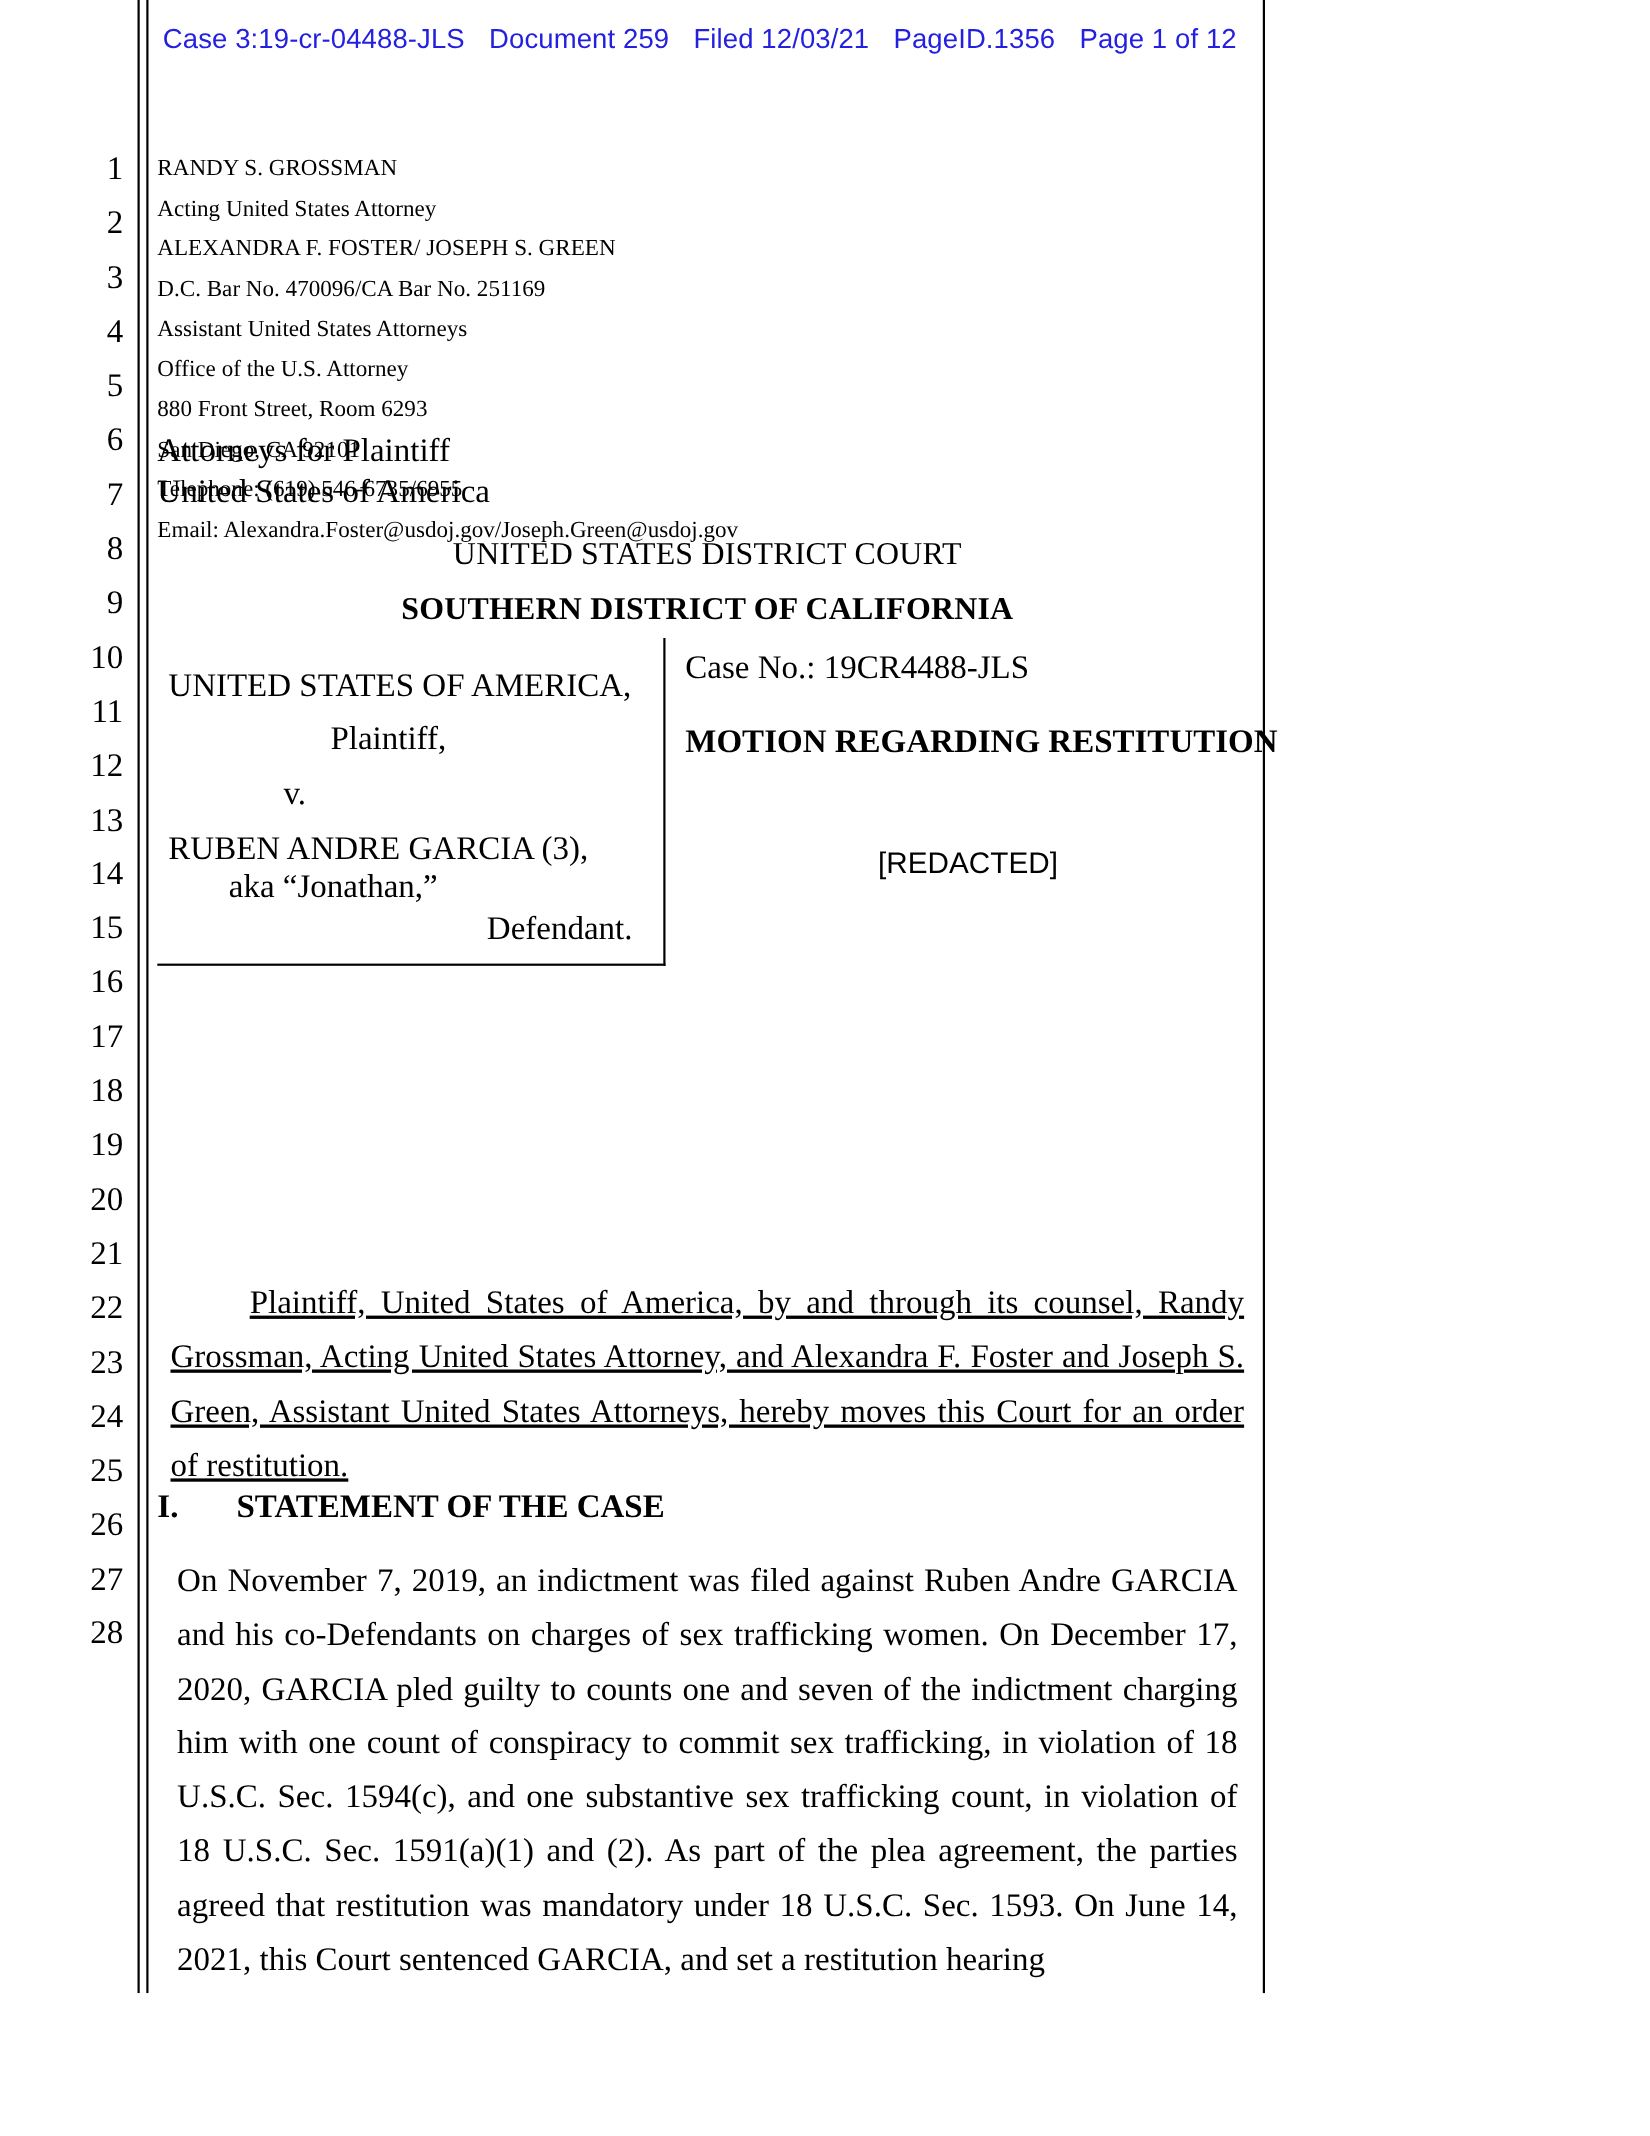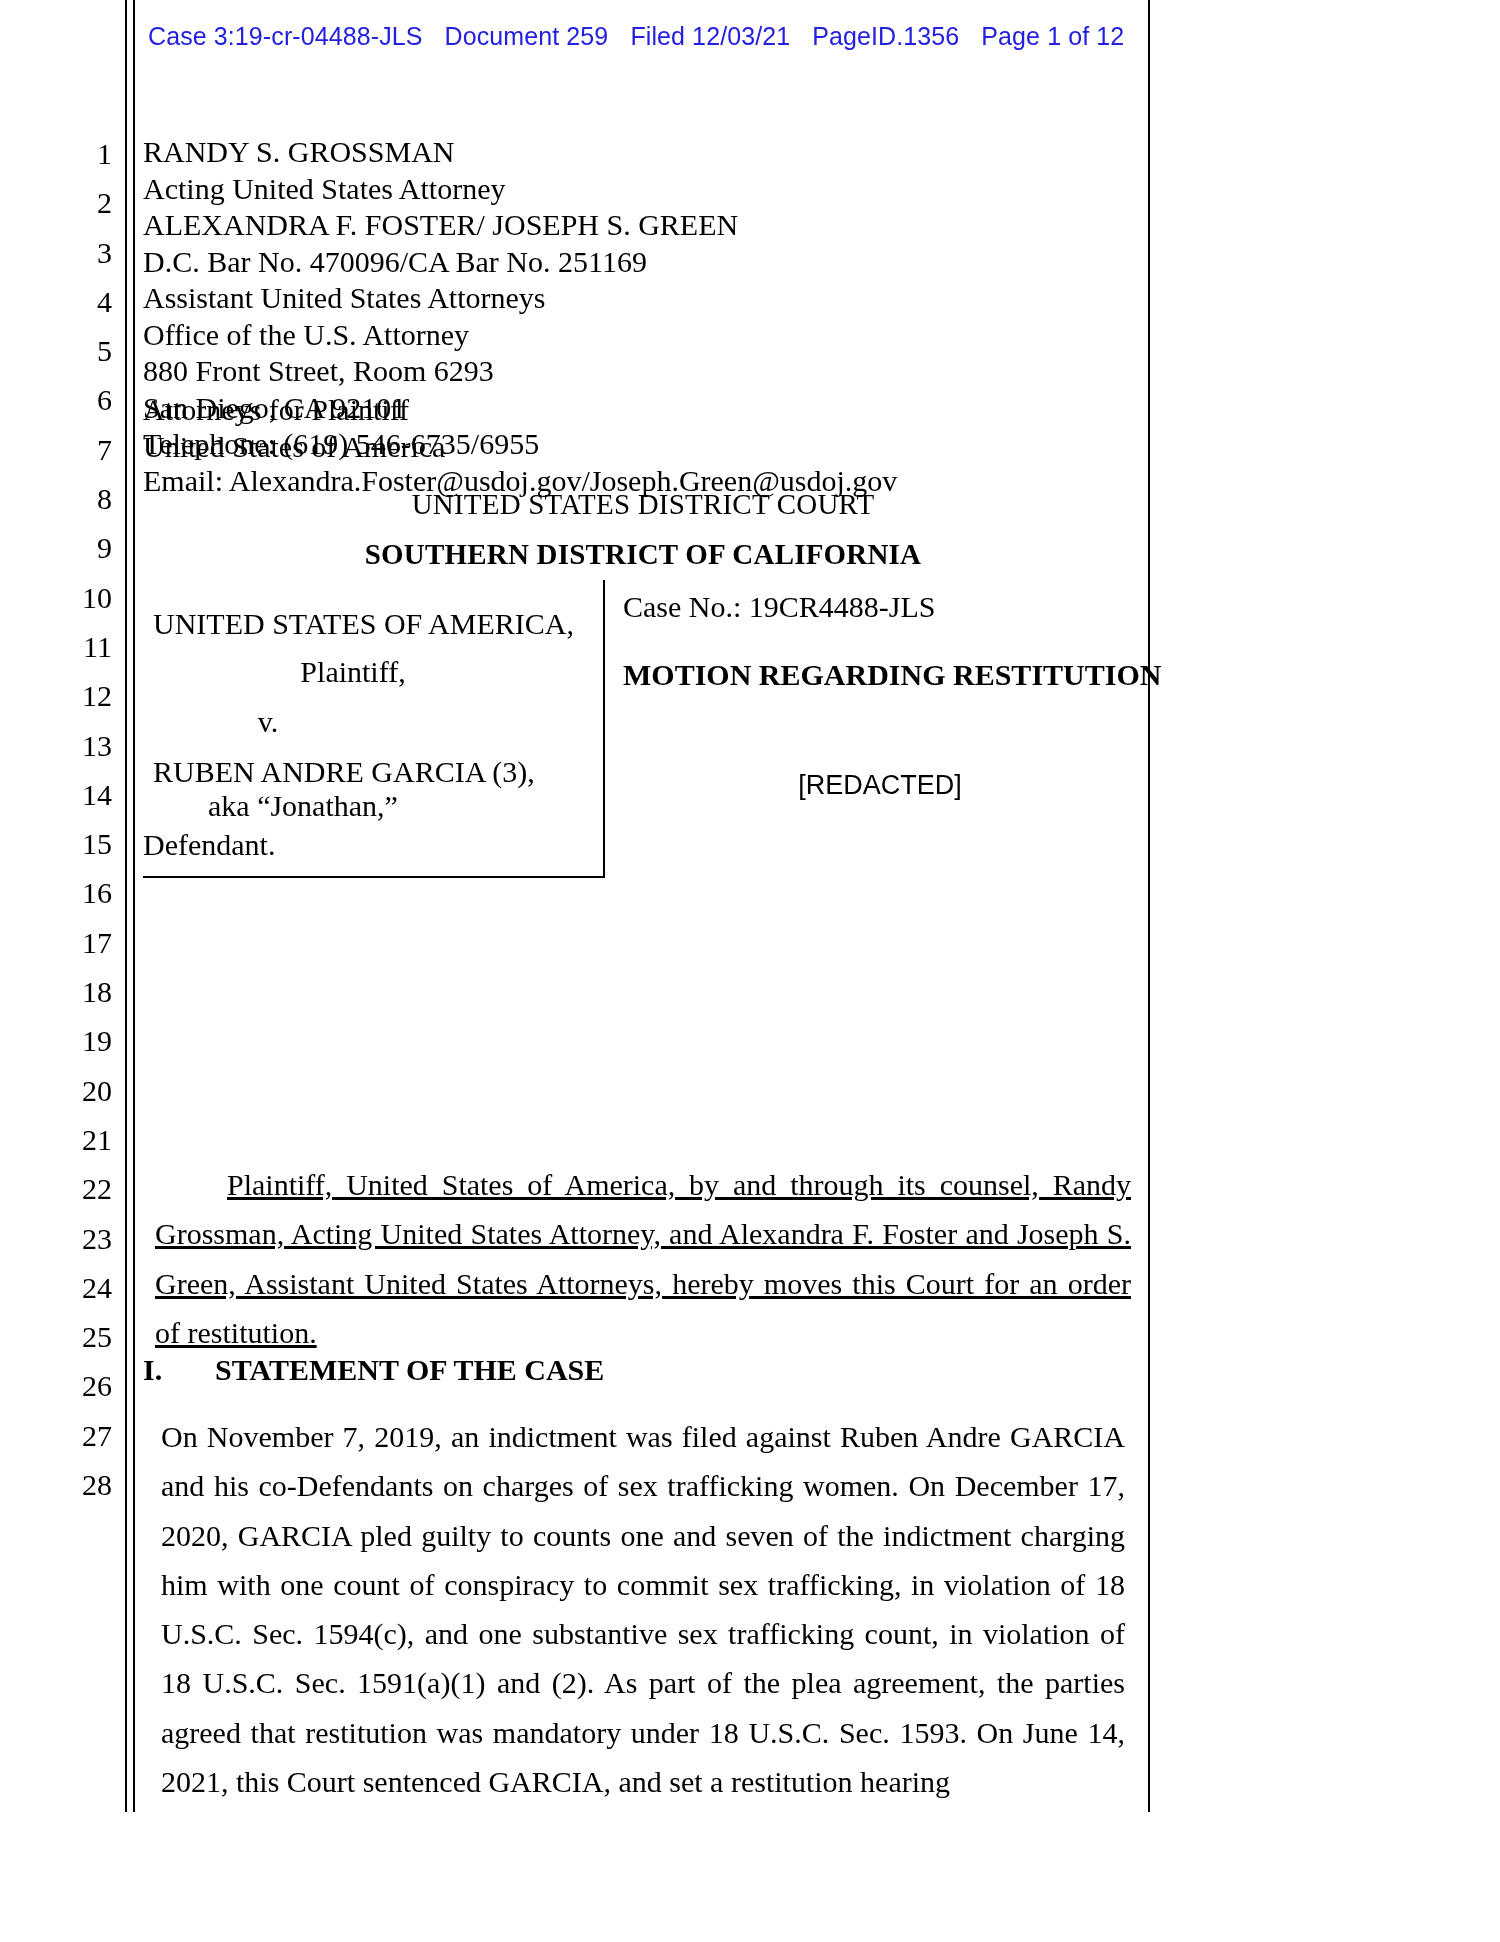--- a/index.html
+++ b/index.html
@@ -74,21 +74,21 @@
     color: #000;
   }
   .line-numbers div { height: 49.3px; }
 
   
   .attorney-block {
     position: absolute;
     left: 143px;
     top: 134px;
     width: 900px;
-    font-size: 30px;
+    font-size: 21px;
     line-height: 36.5px;
     white-space: nowrap;
   }
   .attorney-block div { height: 36.5px; }
 
   .attorneys-for {
     position: absolute;
     left: 143px;
     top: 392px;
     font-size: 30px;
@@ -170,24 +170,24 @@
     position: absolute;
     left: 10px;
     top: 175px;
     font-size: 30px;
     line-height: 34px;
     white-space: nowrap;
   }
   .cap-defname .aka { padding-left: 55px; }
   .cap-defendant {
     position: absolute;
-    left: 0;
+    left: 12px;
     top: 248px;
     width: 420px;
-    text-align: left;
+    text-align: right;
     font-size: 30px;
   }
   .cap-caseno {
     position: absolute;
     left: 18px;
     top: 10px;
     font-size: 30px;
     white-space: nowrap;
   }
   .cap-motion {

